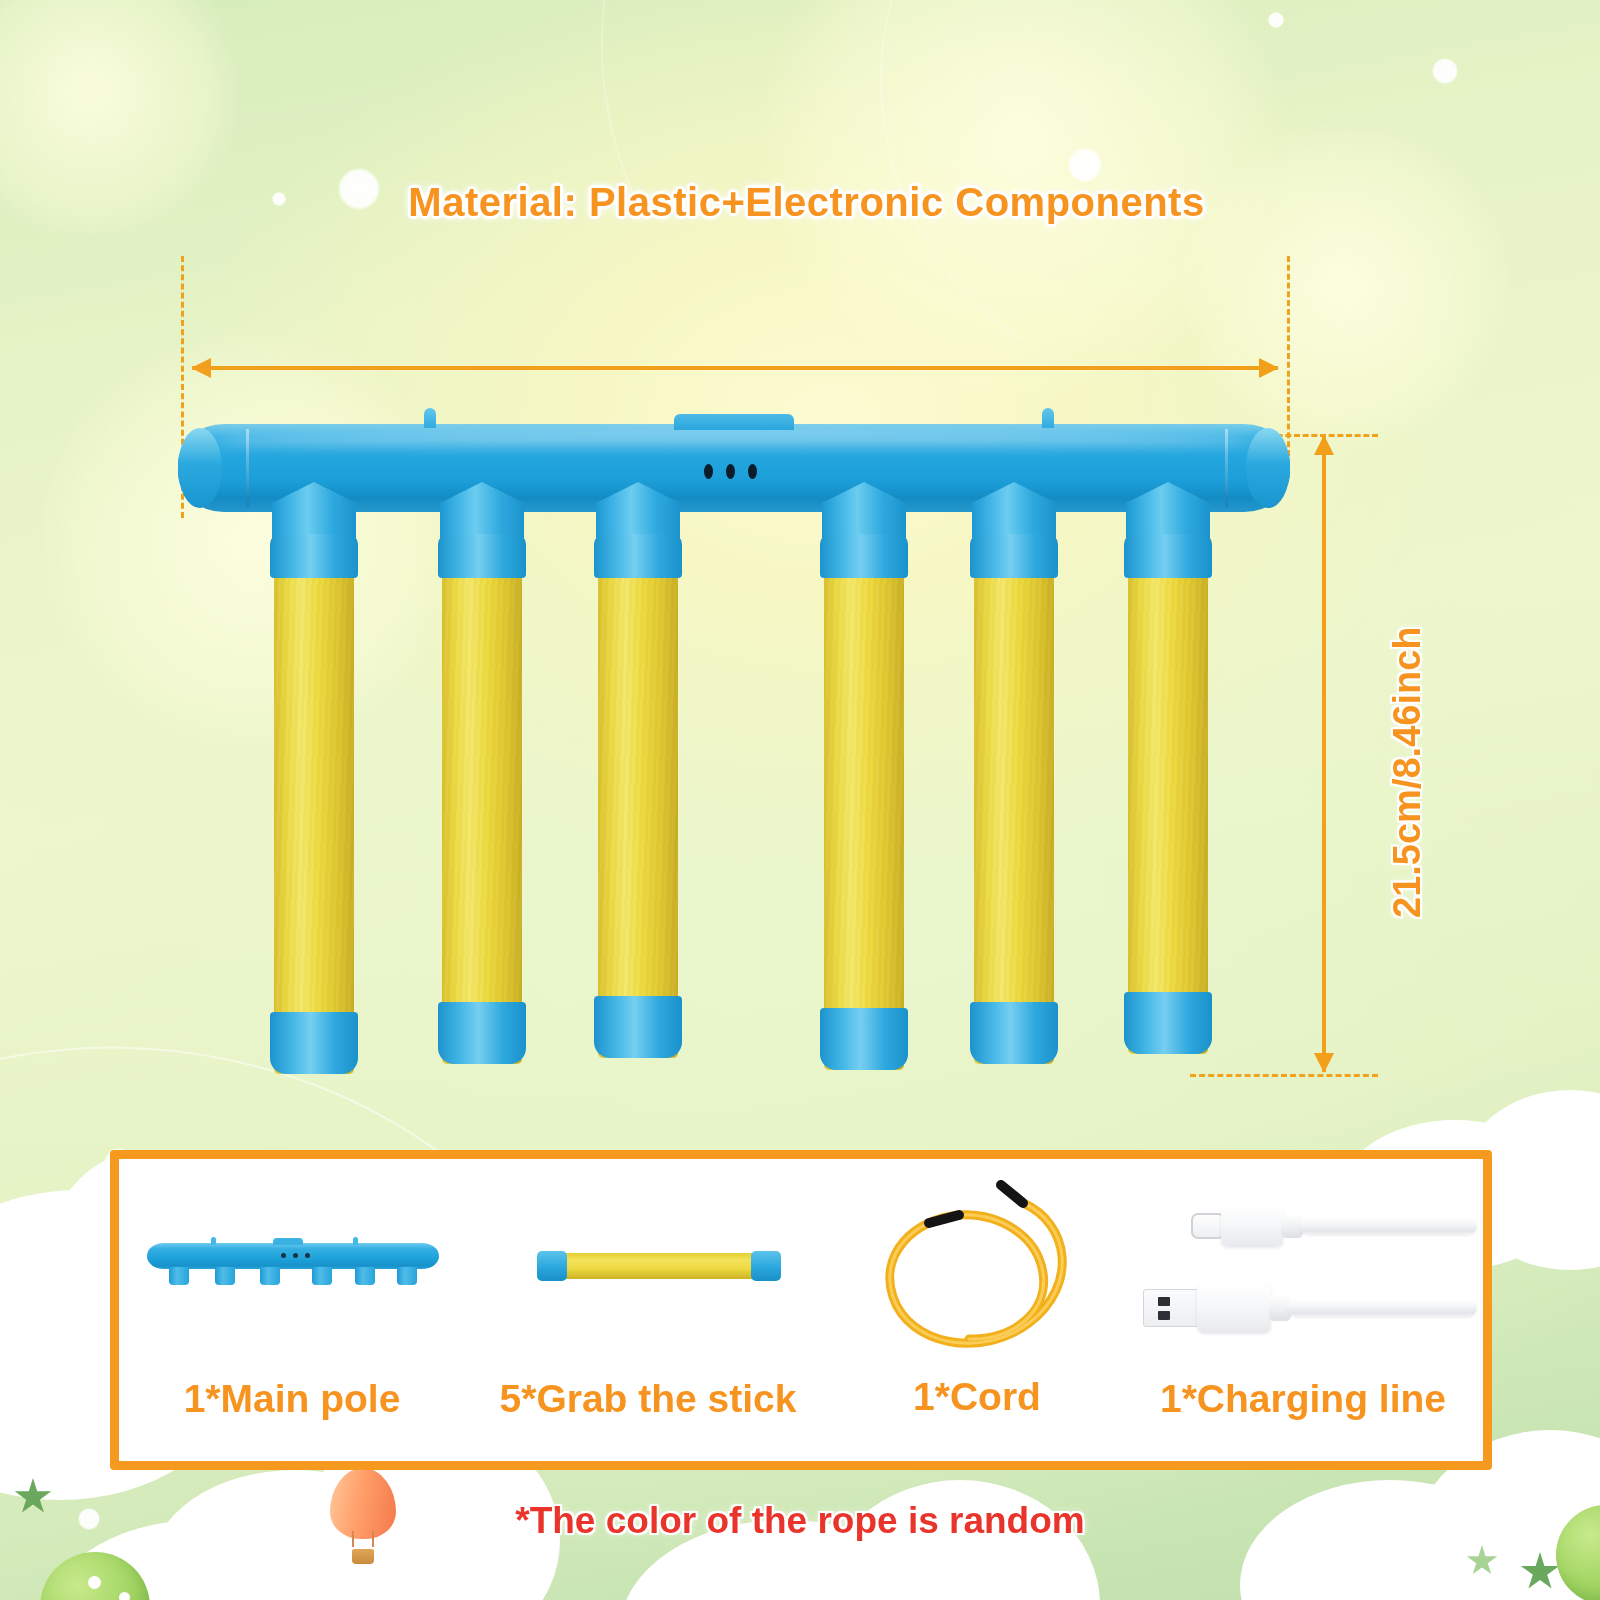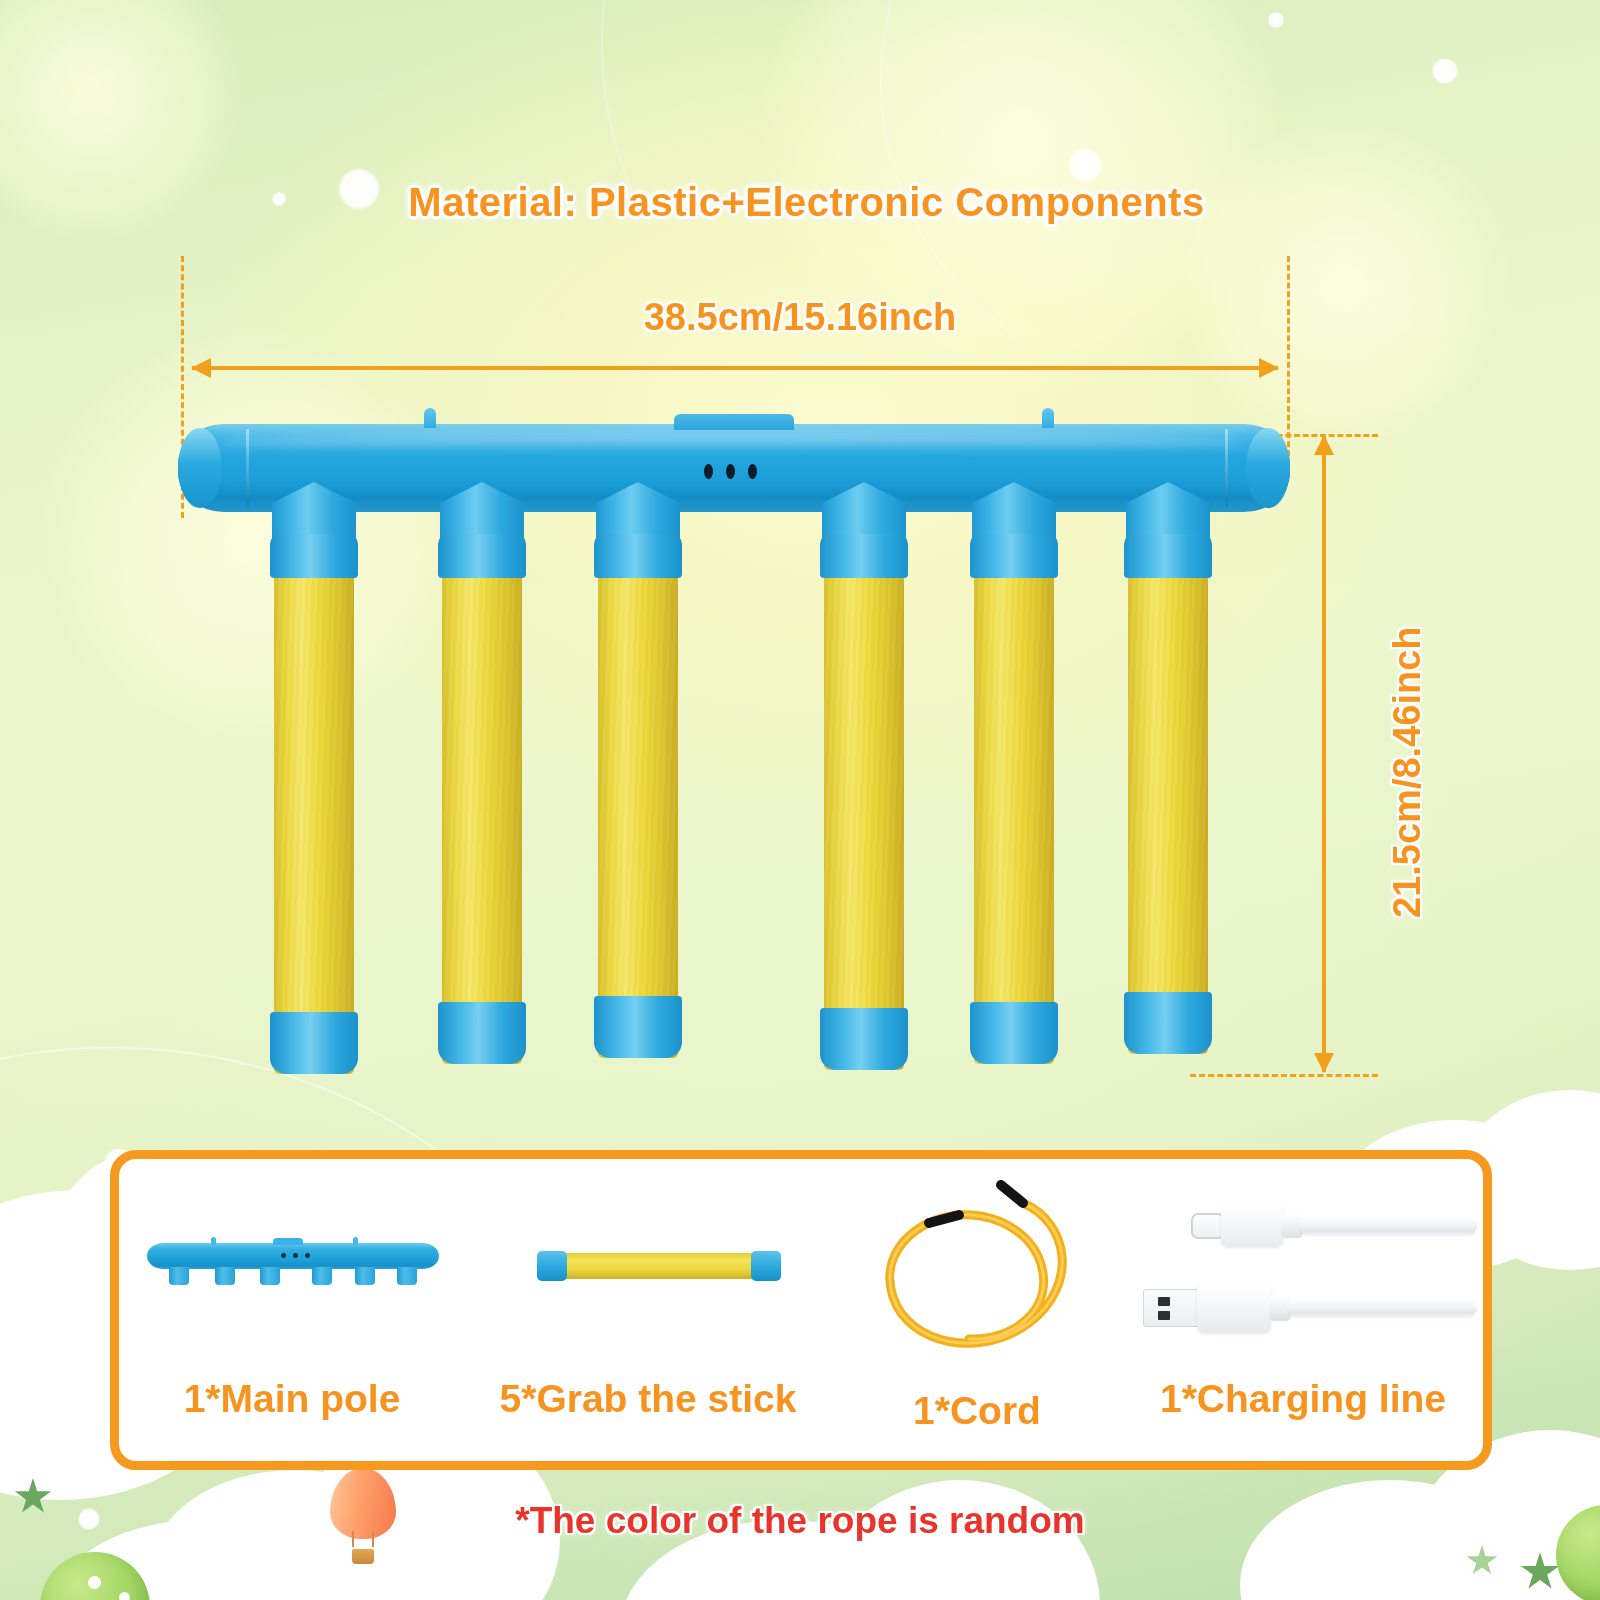--- a/index.html
+++ b/index.html
@@ -167,21 +167,21 @@
     position:absolute; left:-4px; right:-4px; bottom:0; height:62px;
     border-radius:4px 4px 16px 16px;
     background:linear-gradient(90deg,#1b93cd,#49bae8 28%,#76cff1 46%,#2da8de 74%,#1a91cb 100%);
   }
 
   
   #parts-box{
     position:absolute;
     background:#fff;
     border:9px solid #f59a1e;
-    border-radius:26px;
+    border-radius:4px;
   }
   .part-cell{ position:absolute; top:0; height:100%; }
   .part-label{
     position:absolute; left:0; width:100%; text-align:center;
     color:#f79420; font-weight:bold; font-size:39px; white-space:nowrap;
     text-shadow:0 0 6px #fff,1.5px 0 0 #fff,-1.5px 0 0 #fff,0 1.5px 0 #fff,0 -1.5px 0 #fff;
   }
 
   
   .mini-bar{
@@ -300,21 +300,20 @@
     <div class="balloon-line" style="left:34%;"></div>
     <div class="balloon-line" style="left:64%;"></div>
     <div class="balloon-basket"></div>
   </div>
 
   <div class="title" id="subtitle">Material: Plastic+Electronic Components</div>
 
   <div class="dash-v" style="left:181px;top:256px;height:262px;"></div>
   <div class="dash-v" style="left:1287px;top:256px;height:200px;"></div>
   <div class="dim-arrow-h" style="left:192px;top:366px;width:1086px;"></div>
-  <div class="dim-label" style="left:0;width:1600px;text-align:center;top:296px;">38.5cm/15.16inch</div>
 
   <div class="dash-h" style="left:1268px;top:434px;width:110px;"></div>
   <div class="dash-h" style="left:1190px;top:1074px;width:188px;"></div>
   <div class="dim-arrow-v" style="left:1322px;top:436px;height:636px;"></div>
   <div class="dim-label" id="dim-height-label" style="left:1386px;top:918px;">21.5cm/8.46inch</div>
 
   <div id="product" style="left:178px;top:424px;width:1112px;height:650px;">
 
     <div style="position:absolute;left:0;top:0;width:1112px;height:88px;">
       <div class="bar"></div>
@@ -410,21 +409,21 @@
           <path d="M150 30 C 196 50, 206 112, 156 150 C 108 186, 36 172, 20 124 C 6 82, 40 46, 86 42"></path>
           <path d="M86 42 C 126 40, 164 62, 170 100 C 176 138, 140 168, 96 166"></path>
         </g>
         <g fill="none" stroke="#ffd76a" stroke-width="3" stroke-linecap="round" opacity=".75">
           <path d="M150 30 C 196 50, 206 112, 156 150 C 108 186, 36 172, 20 124 C 6 82, 40 46, 86 42"></path>
           <path d="M86 42 C 126 40, 164 62, 170 100 C 176 138, 140 168, 96 166"></path>
         </g>
         <path d="M150 30 L 128 12" stroke="#141414" stroke-width="10" stroke-linecap="round" fill="none"></path>
         <path d="M86 42 L 56 50" stroke="#141414" stroke-width="10" stroke-linecap="round" fill="none"></path>
       </svg>
-      <div class="part-label" style="top:230px;">1*Cord</div>
+      <div class="part-label" style="top:216px;">1*Cord</div>
     </div>
 
     <div class="part-cell" style="left:1004px;width:360px;">
       <div style="position:absolute;left:18px;top:42px;width:336px;height:140px;">
 
         <div class="usbc-tip" style="left:50px;top:12px;width:34px;height:26px;"></div>
         <div class="cable-head" style="left:80px;top:4px;width:62px;height:42px;"></div>
         <div class="cable-collar" style="left:140px;top:13px;width:22px;height:24px;"></div>
         <div class="cable-body" style="left:158px;top:16px;width:178px;height:18px;"></div>
 

